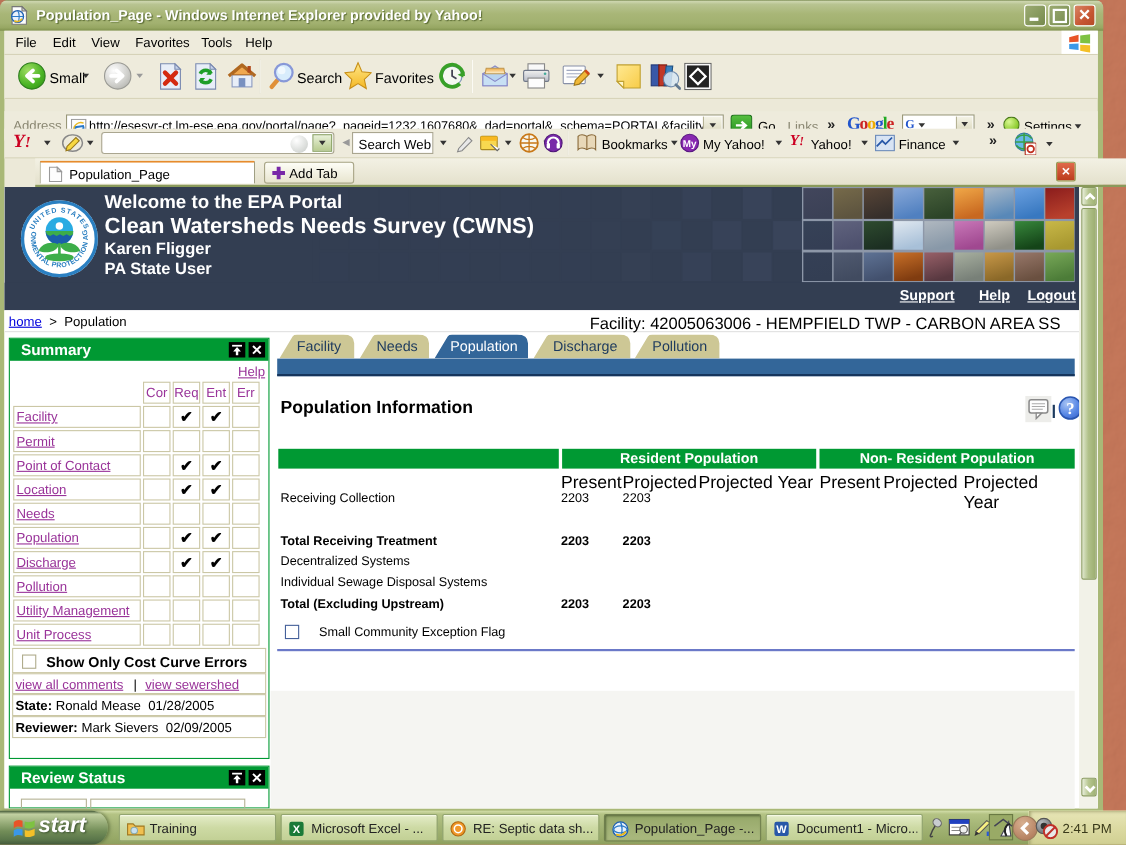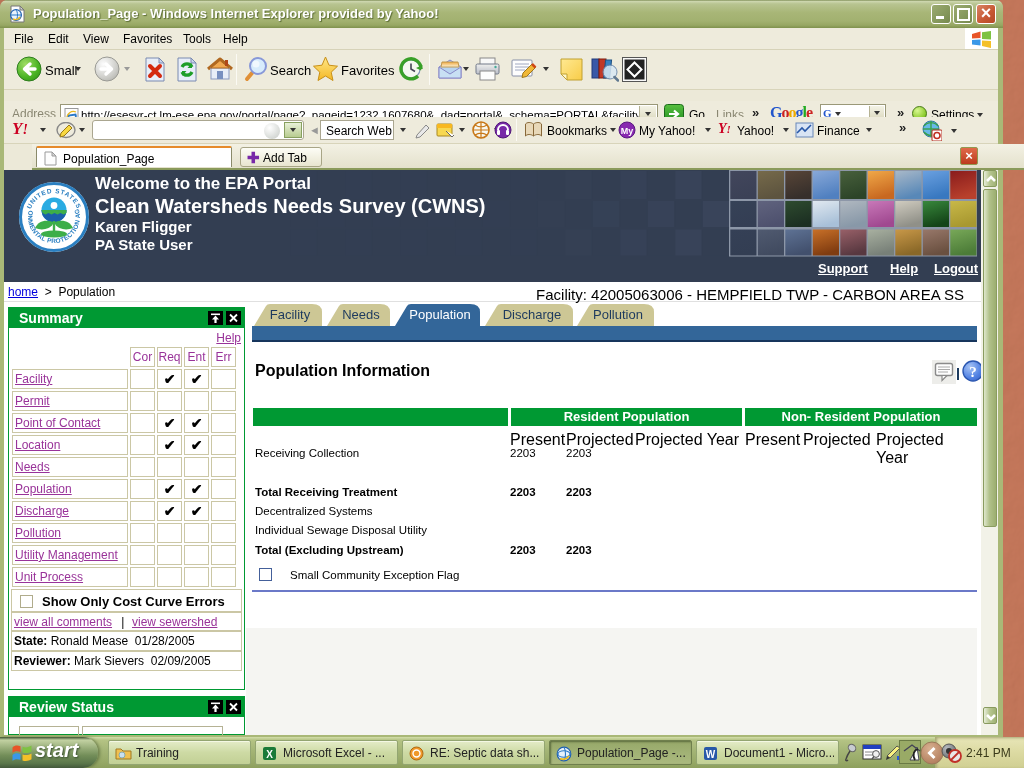--- a/index.html
+++ b/index.html
@@ -854,21 +854,21 @@
         </div>
       <div class="drow" style="top:182px">
           <span class="rl b">Total Receiving Treatment</span>
           <span class="v1 b">2203</span>
           <span class="v2 b">2203</span>
         </div>
       <div class="drow" style="top:201px">
           <span class="rl">Decentralized Systems</span>
         </div>
       <div class="drow" style="top:220px">
-          <span class="rl">Individual Sewage Disposal Utility</span>
+          <span class="rl">Individual Sewage Disposal Systems</span>
         </div>
       <div class="drow" style="top:240px">
           <span class="rl b">Total (Excluding Upstream)</span>
           <span class="v1 b">2203</span>
           <span class="v2 b">2203</span>
         </div>
       <div id="scef">
           <span class="cbx2"></span>
           <span style="position:absolute;left:31px;top:1px">Small Community Exception Flag</span>
         </div>

